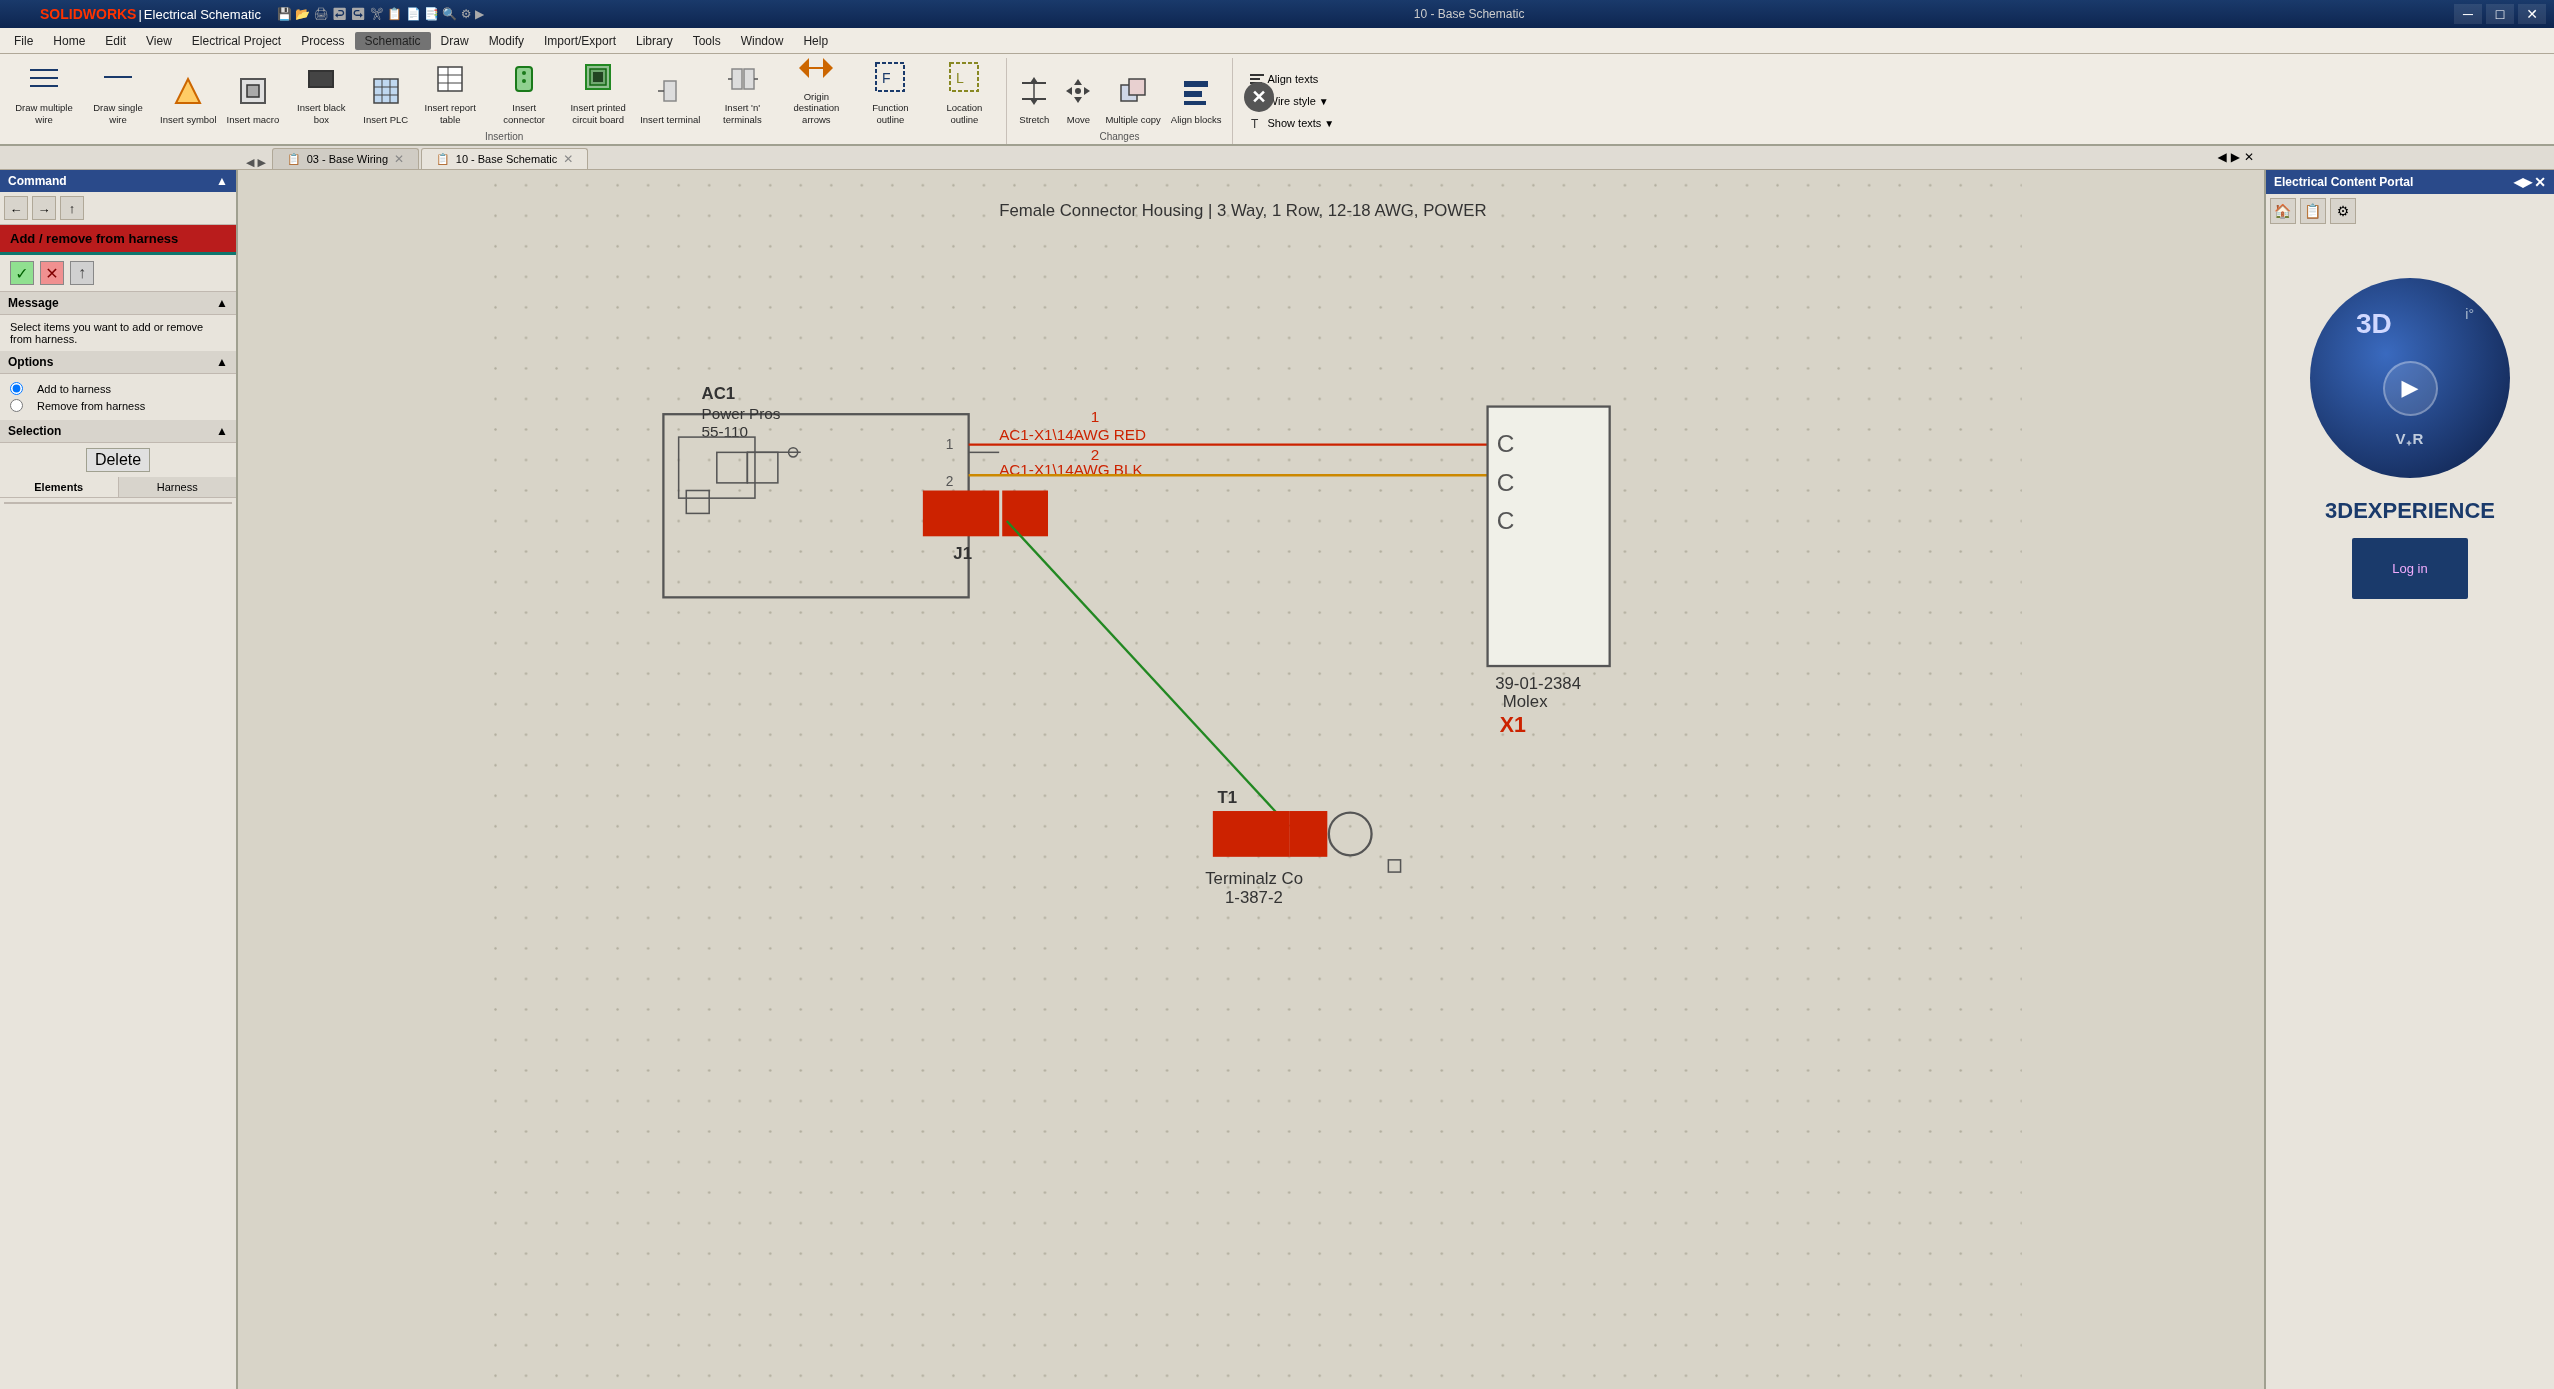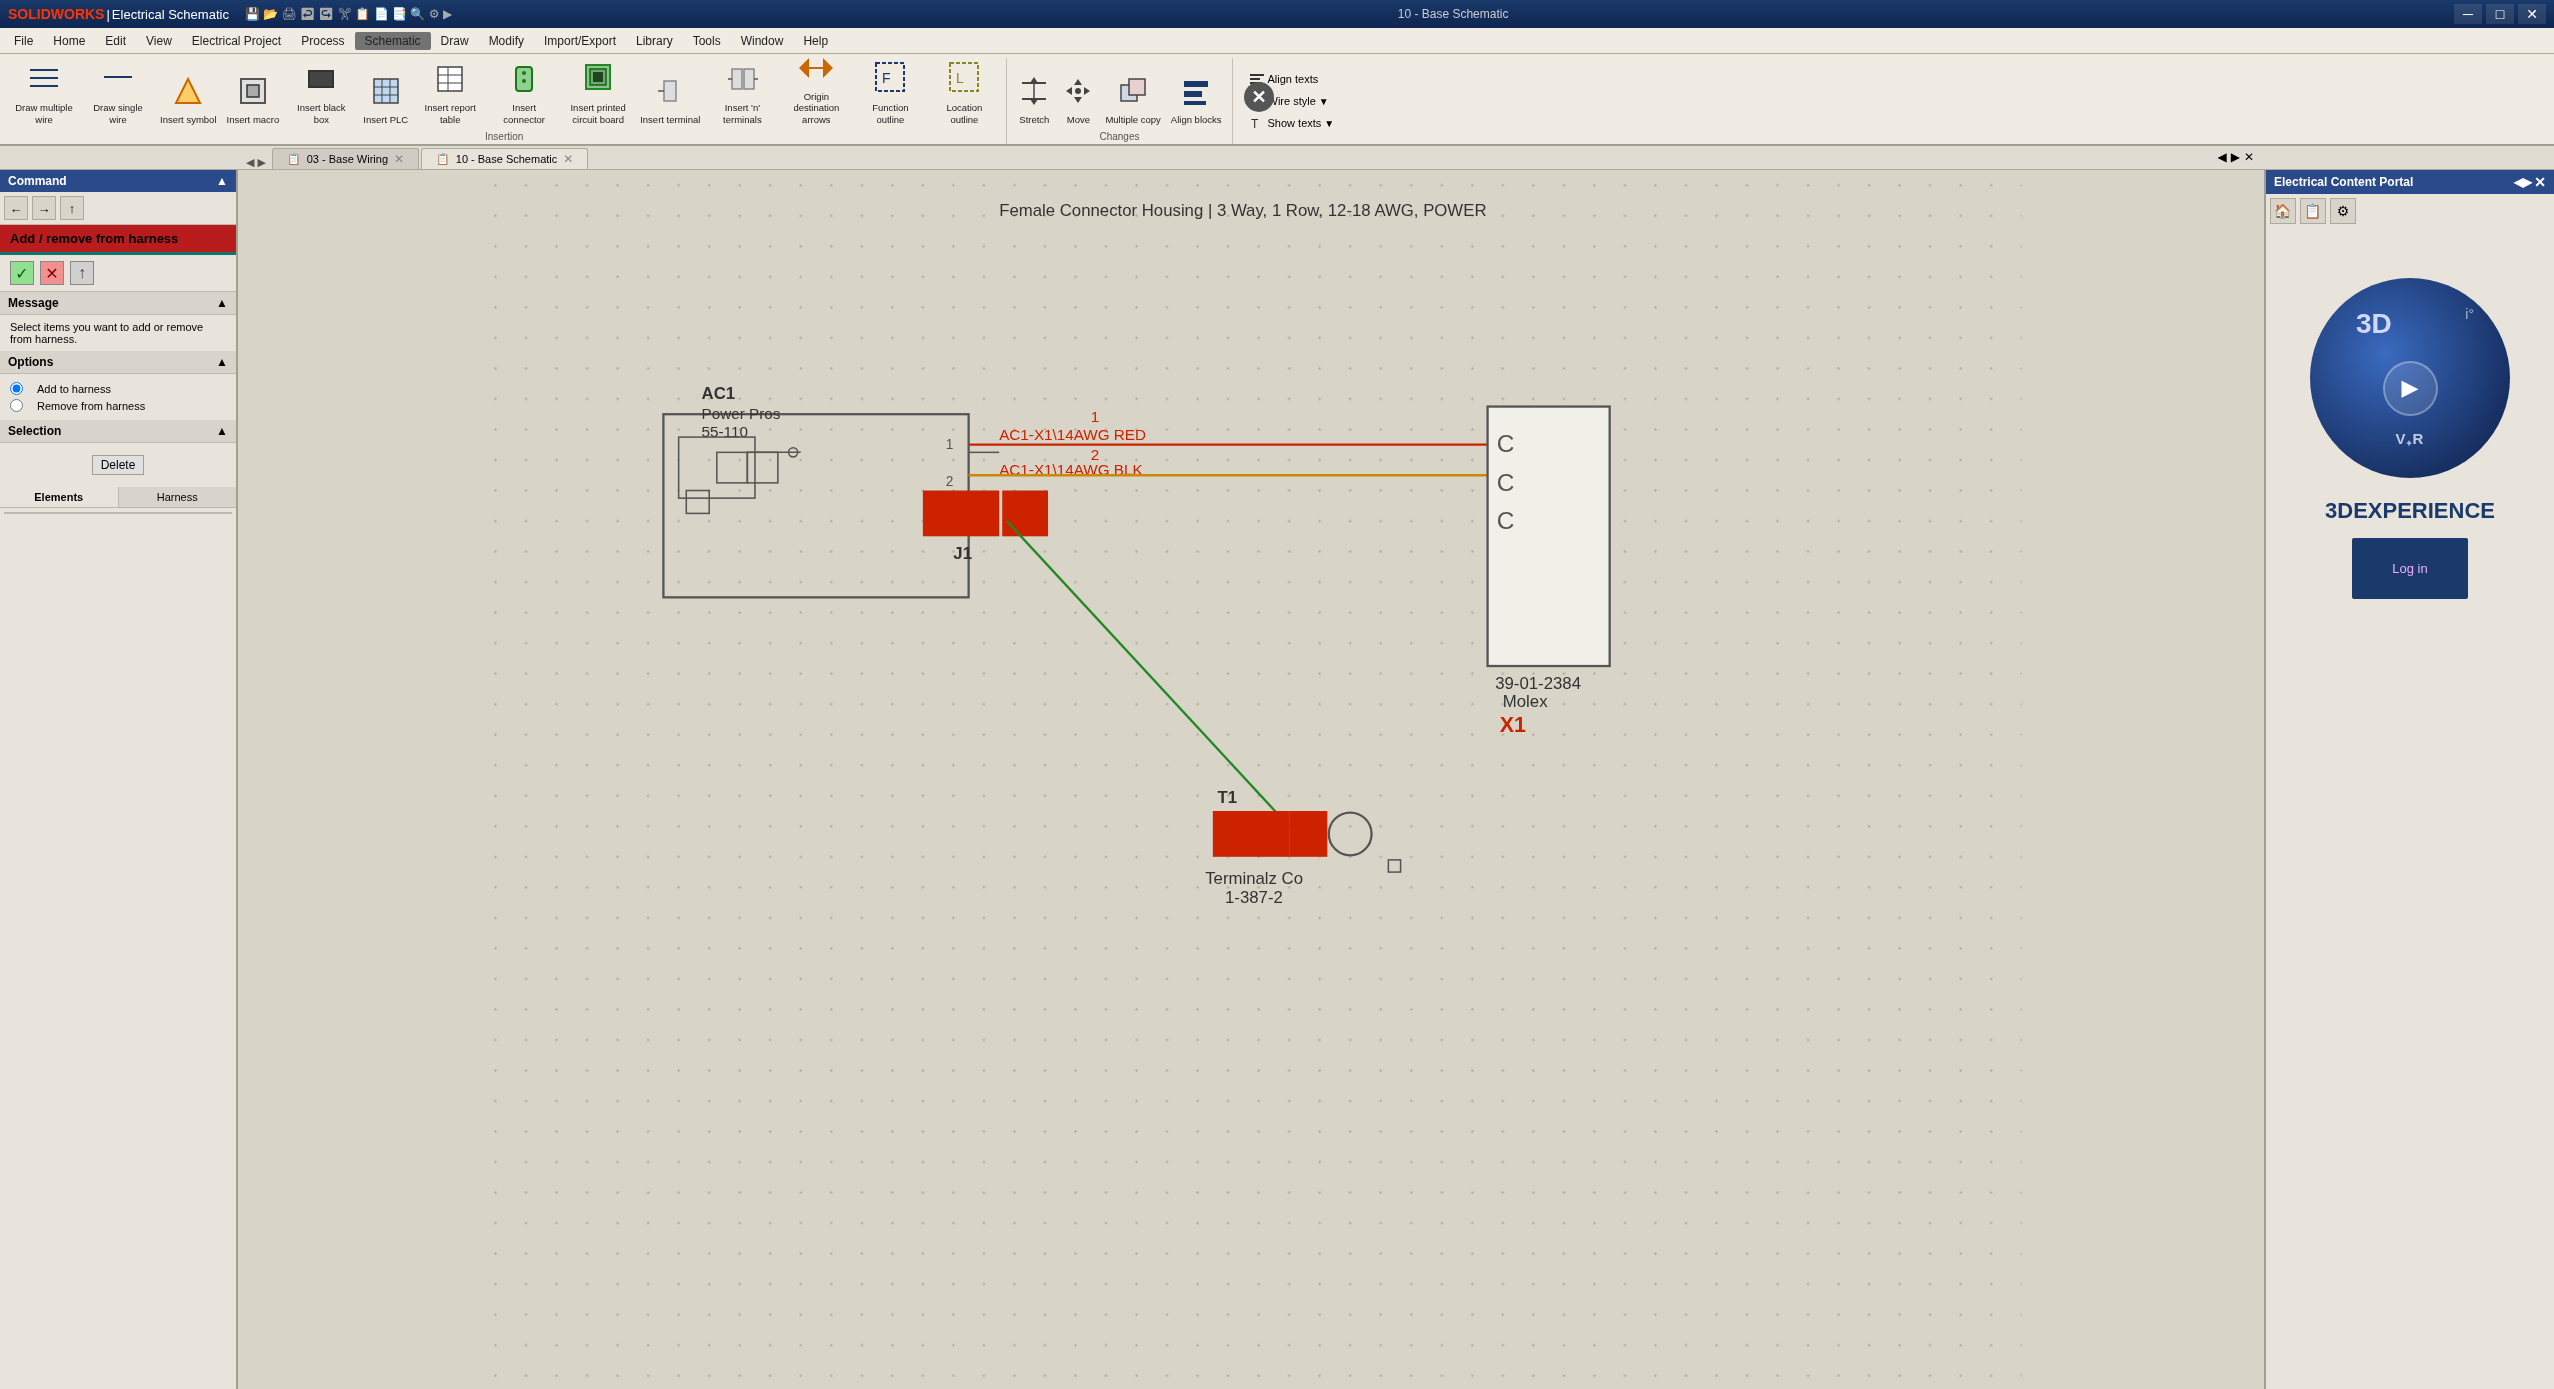--- a/index.html
+++ b/index.html
@@ -246,23 +246,23 @@
       cursor: pointer;
       font-size: 11px;
     }
     .sel-tab.active { background: #e8e4dc; font-weight: bold; }
     .sel-tab:last-child { border-right: none; }
 
     .delete-btn {
       background: #e0e0e0;
       border: 1px solid #a0a090;
       padding: 2px 8px;
-      font-size: 12px;
-      cursor: pointer;
-      margin: 8px auto;
+      font-size: 16px;
+      cursor: pointer;
+      margin: 1px auto;
       display: block;
     }
 
     .selection-area {
       flex: 1;
       background: white;
       border: 1px solid #c0b8b0;
       margin: 4px;
     }
 
@@ -342,21 +342,21 @@
       margin-top: 14px;
     }
 
     .chevron { font-size: 10px; }
   </style>
 </head>
 <body>
 
 <div id="titlebar">
   <span style="display:flex;align-items:center;gap:2px;">
-    <span style="color:#ff3300;font-weight:900;font-size:14px;">SOLIDWORKS</span>
+    <span style="color:#ff3300;font-weight:900;font-size:14px;margin-left:32px;">SOLIDWORKS</span>
     <span style="color:white;font-size:13px;"> | </span>
     <span style="color:white;font-size:13px;">Electrical Schematic</span>
   </span>
 
   <span style="margin-left:16px;color:#aaa;font-size:12px;">💾 📂 🖨 ↩ ↪ ✂ 📋 📄 📑 🔍 ⚙ ▶</span>
   <div class="title-center">10 - Base Schematic</div>
   <div class="win-controls">
     <button class="win-btn">─</button>
     <button class="win-btn">□</button>
     <button class="win-btn close">✕</button>

